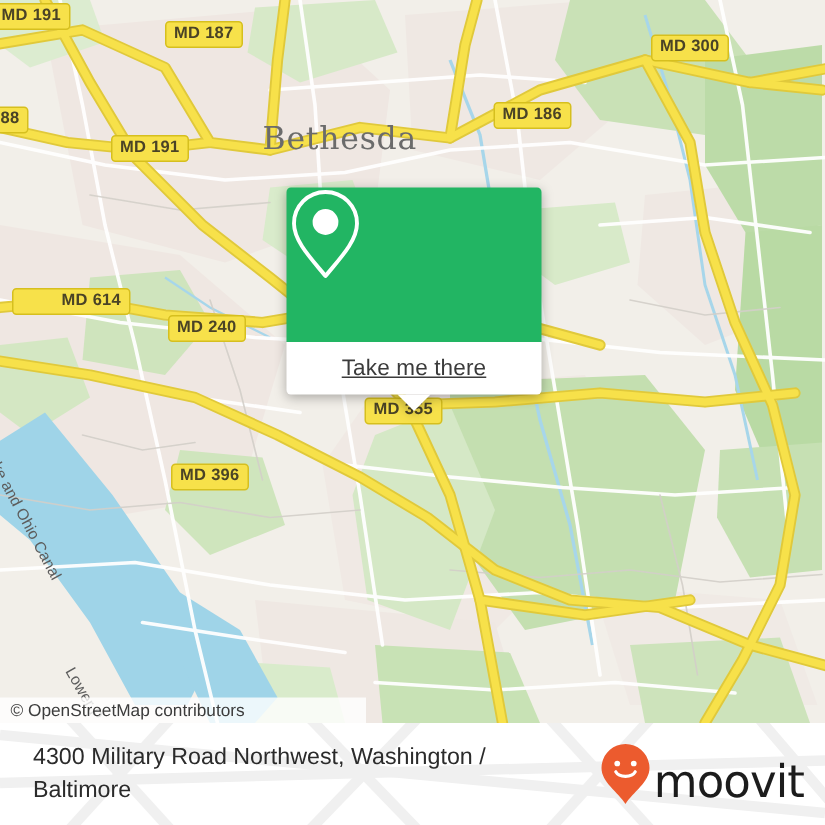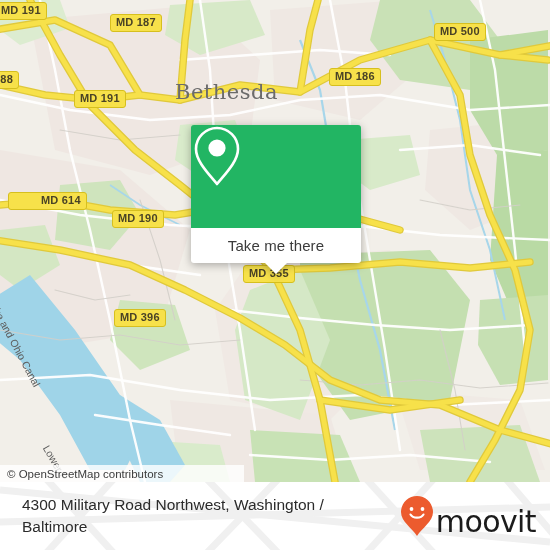--- a/index.html
+++ b/index.html
@@ -57,21 +57,21 @@
     display:flex;align-items:center;justify-content:center;
     box-sizing:border-box;
   }
   .callout-bottom{
     background:#fff;height:35px;width:100%;
     border-radius:0 0 3px 3px;
     display:flex;align-items:center;justify-content:center;
     box-sizing:border-box;
   }
   .callout-bottom span{
-    color:#3b3b3b;font-size:15px;letter-spacing:.1px;
+    color:#3b3b3b;font-size:15px;letter-spacing:.1px;text-decoration:underline;
   }
   .callout-arrow{
     position:absolute;left:50%;bottom:-11px;margin-left:-11px;
     width:0;height:0;
     border-left:11px solid transparent;
     border-right:11px solid transparent;
     border-top:11px solid #fff;
   }
 
   
@@ -208,26 +208,26 @@
             <path d="M320,400 L390,410 L460,400"></path>
           </g>
         </g>
       </g>
     </svg>
 
     <div class="place-label" style="left:175px;top:80px;">Bethesda</div>
 
     <div class="shield" style="left:-5px;top:2px;">MD 191</div>
     <div class="shield" style="left:110px;top:14px;">MD 187</div>
-    <div class="shield" style="left:434px;top:23px;">MD 500</div>
+    <div class="shield" style="left:434px;top:23px;">MD 300</div>
     <div class="shield" style="left:74px;top:90px;">MD 191</div>
     <div class="shield" style="left:329px;top:68px;">MD 186</div>
     <div class="shield" style="left:-12px;top:71px;">188</div>
     <div class="shield" style="left:8px;top:192px;padding-left:32px;">MD 614</div>
-    <div class="shield" style="left:112px;top:210px;">MD 190</div>
+    <div class="shield" style="left:112px;top:210px;">MD 240</div>
     <div class="shield" style="left:114px;top:309px;">MD 396</div>
     <div class="shield" style="left:243px;top:265px;">MD 355</div>
 
     <div class="water-label" style="left:-6px;top:298px;transform:rotate(62deg);transform-origin:left center;">ake and Ohio Canal</div>
     <div class="water-label" style="left:46px;top:440px;transform:rotate(60deg);transform-origin:left center;">Lower P</div>
 
     <div class="callout">
       <div class="callout-top">
         <svg width="52" height="62" viewBox="0 0 52 62">
           <path d="M26 3 C14.4 3 5 12.4 5 24 C5 36 17 48 26 59 C35 48 47 36 47 24 C47 12.4 37.6 3 26 3 Z" fill="none" stroke="#ffffff" stroke-width="2.6" stroke-linejoin="round"></path>

